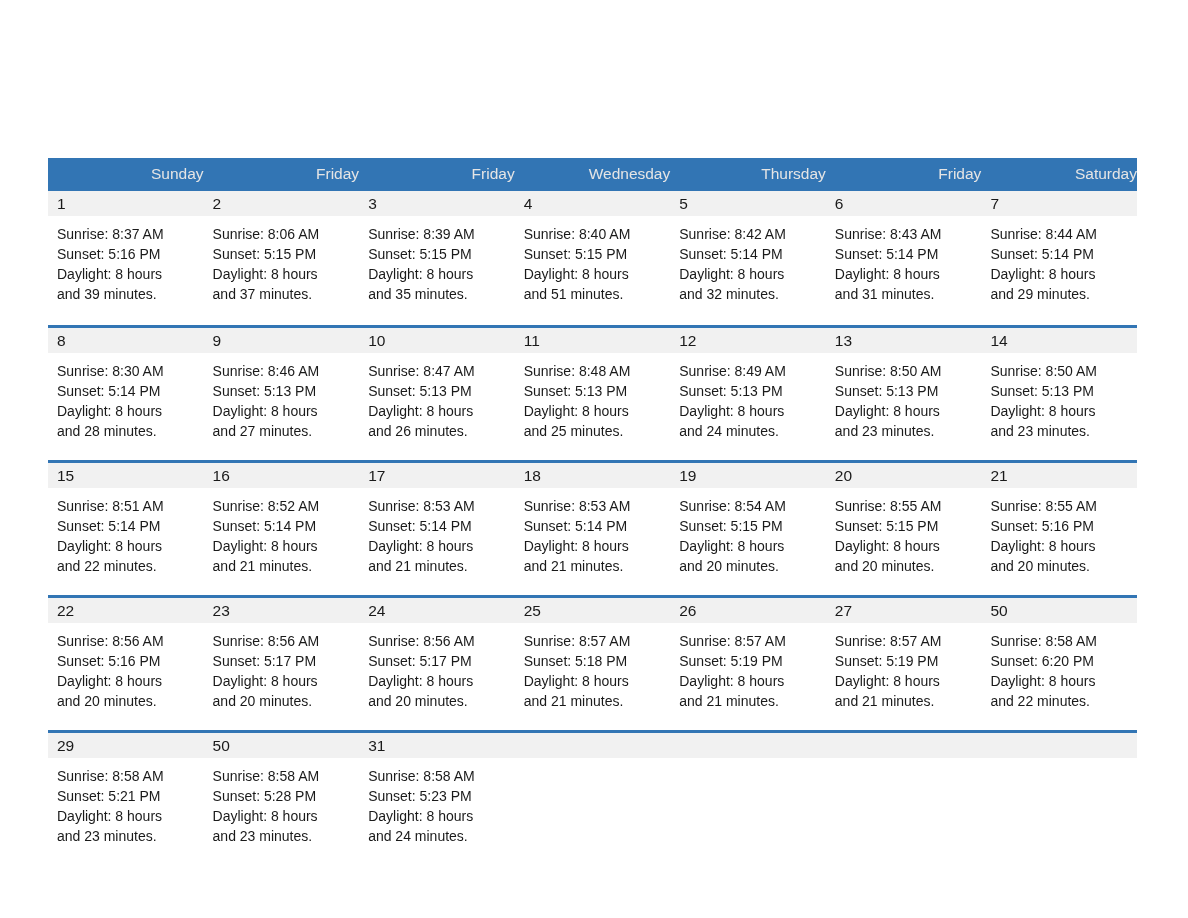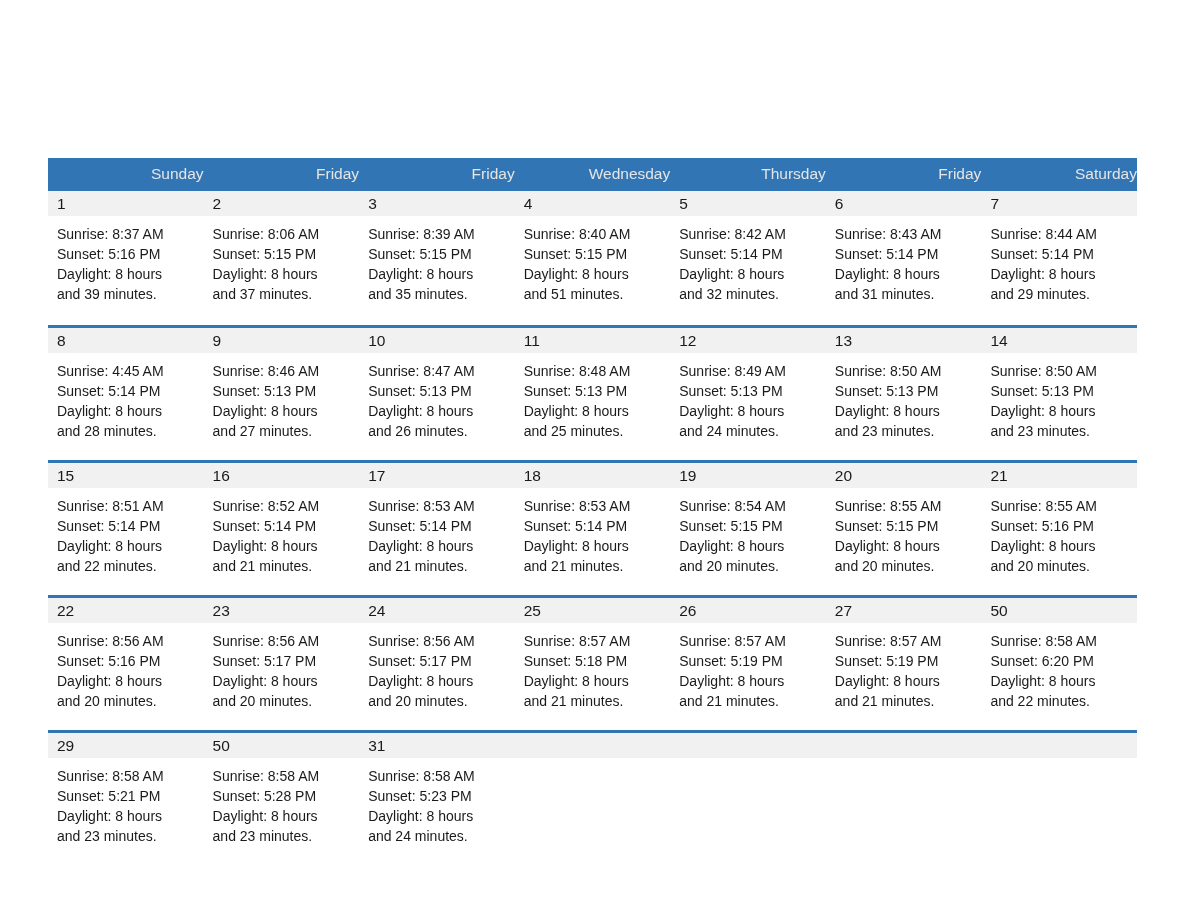--- a/index.html
+++ b/index.html
@@ -223,21 +223,21 @@
               <div>Sunset: 5:14 PM</div>
               <div>Daylight: 8 hours</div>
               <div>and 29 minutes.</div>
             </div>
           </td>
         </tr>
         <tr class="week-row">
           <td>
             <div class="daynum">8</div>
             <div class="cell-body">
-              <div>Sunrise: 4:45 AM</div>
+              <div>Sunrise: 8:30 AM</div>
               <div>Sunset: 5:14 PM</div>
               <div>Daylight: 8 hours</div>
               <div>and 28 minutes.</div>
             </div>
           </td>
           <td>
             <div class="daynum">9</div>
             <div class="cell-body">
               <div>Sunrise: 8:46 AM</div>
               <div>Sunset: 5:13 PM</div>

